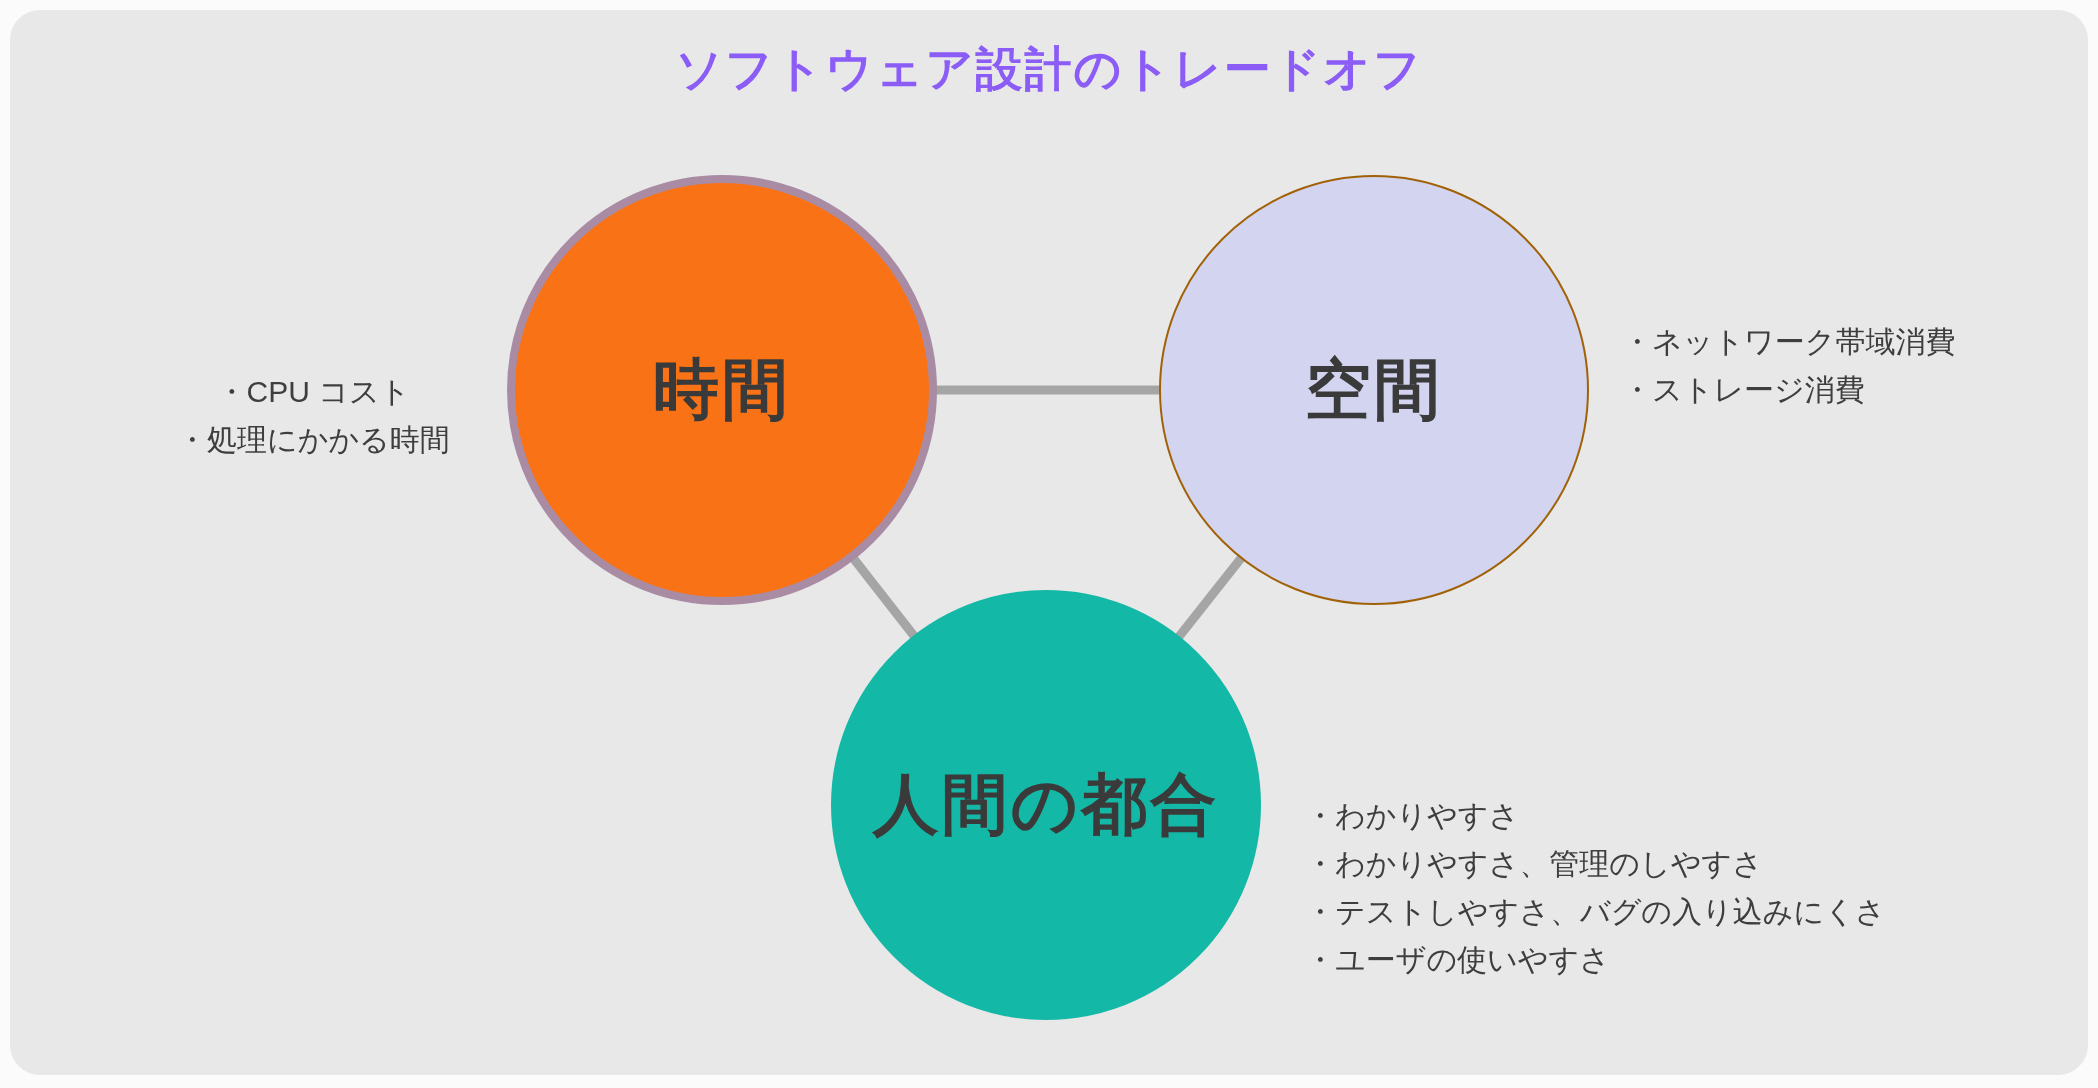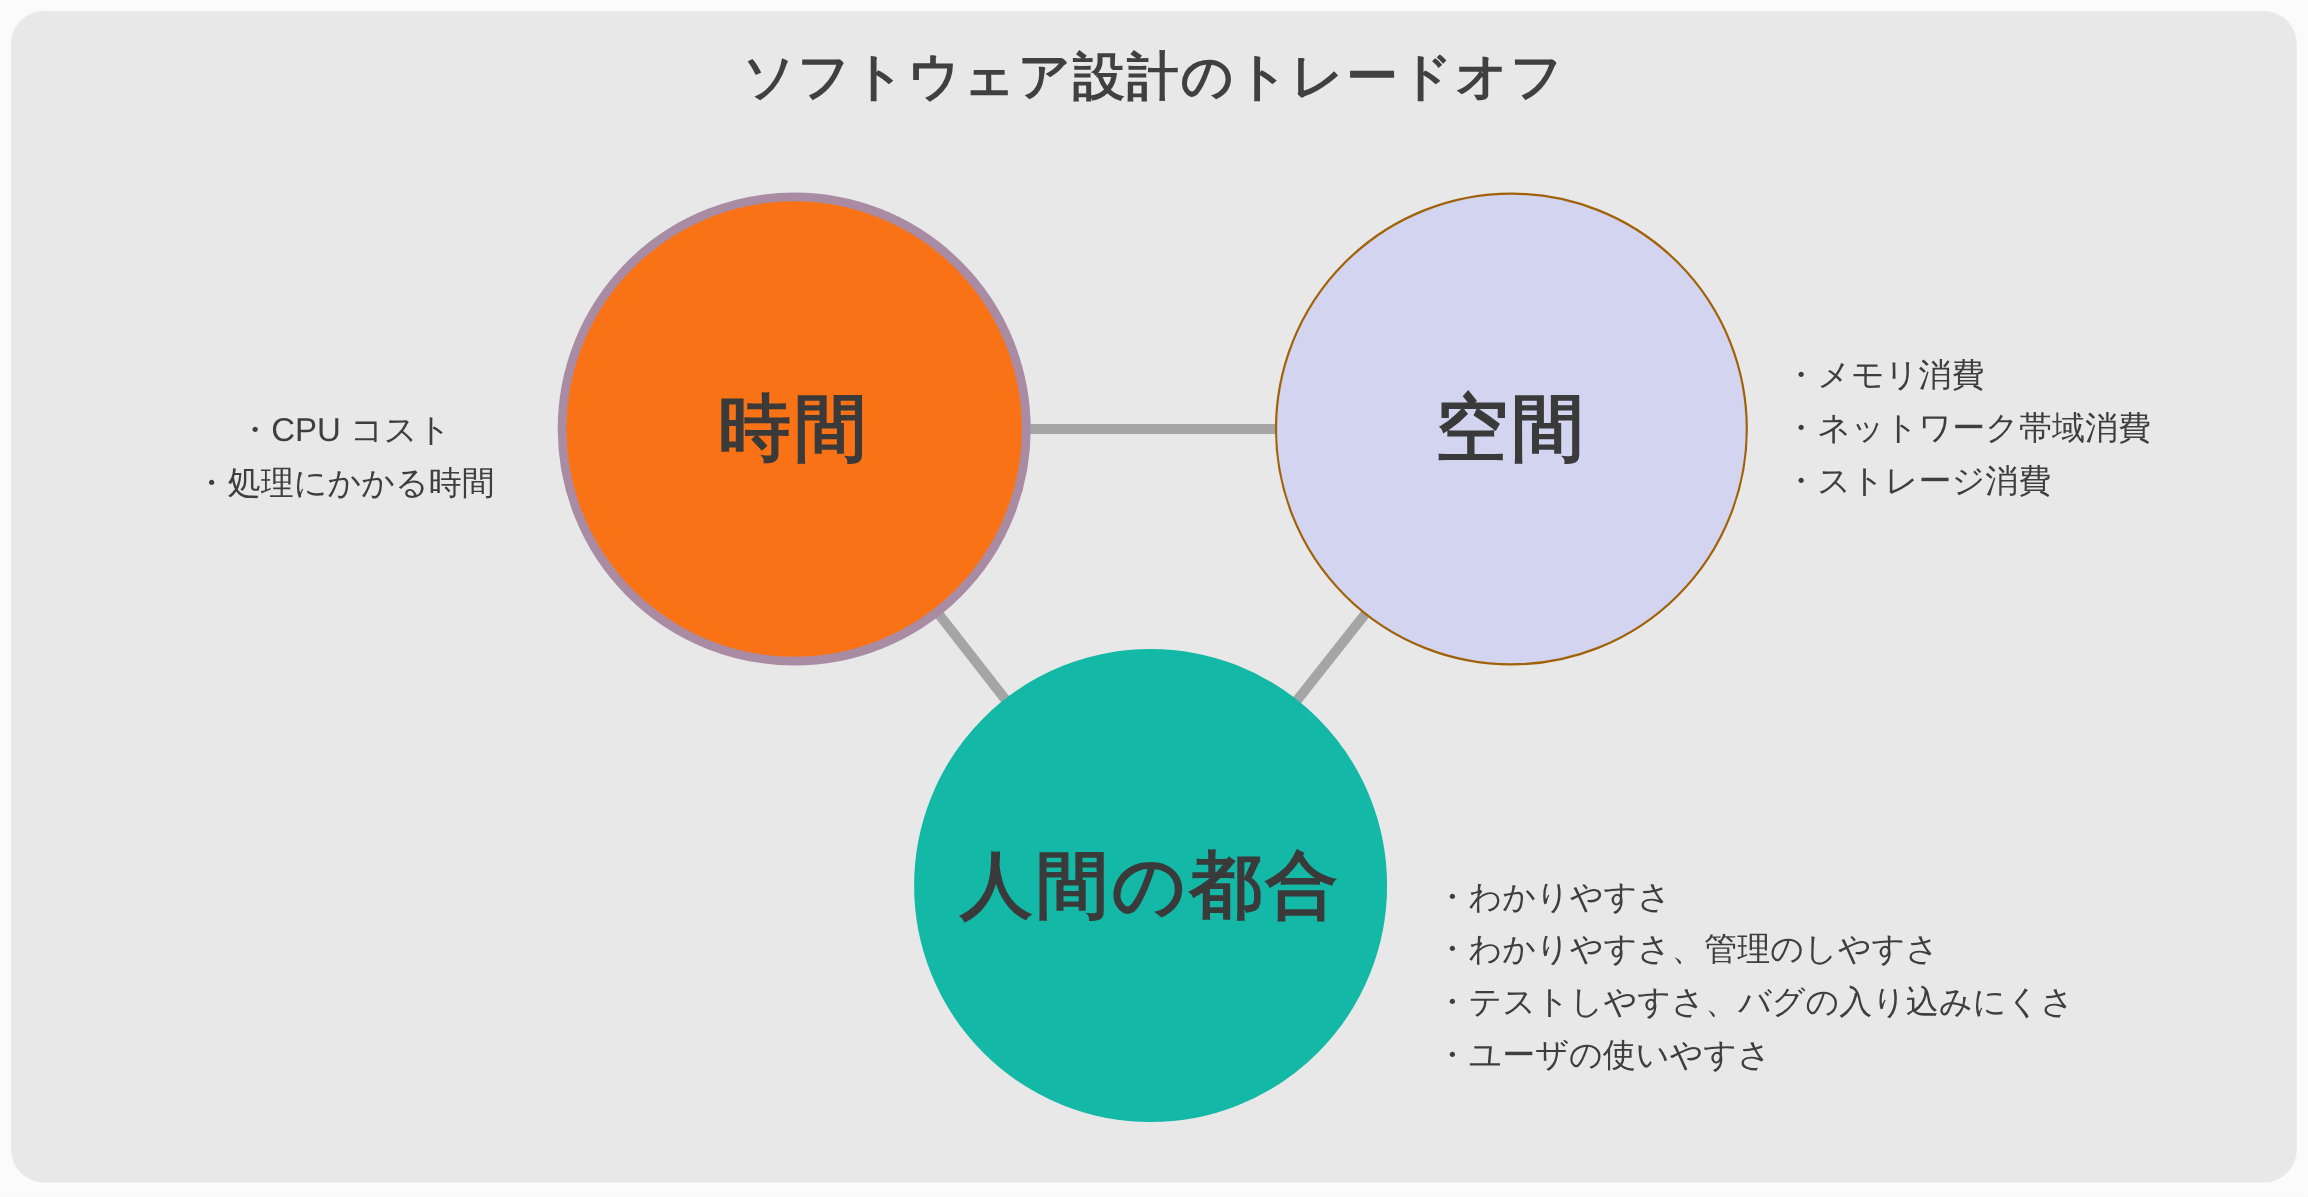--- a/index.html
+++ b/index.html
@@ -27,21 +27,21 @@
   }
   .title {
     position: absolute;
     top: 38px;
     left: 0;
     width: 100%;
     text-align: center;
     font-size: 47px;
     font-weight: bold;
     letter-spacing: 2px;
-    color: #404040;
+    color: #8b5cf6;
   }
   svg.connectors {
     position: absolute;
     left: 0;
     top: 0;
     width: 2098px;
     height: 1088px;
   }
   svg.connectors line {
     stroke: #a5a5a5;
@@ -122,21 +122,20 @@
   <div class="circle circle-human">
     <span class="label">人間の都合</span>
   </div>
 
   <ul class="notes notes-time">
     <li>・CPU コスト</li>
     <li>・処理にかかる時間</li>
   </ul>
 
   <ul class="notes notes-space">
-    <li>・メモリ消費</li>
     <li>・ネットワーク帯域消費</li>
     <li>・ストレージ消費</li>
   </ul>
 
   <ul class="notes notes-human">
     <li>・わかりやすさ</li>
     <li>・わかりやすさ、管理のしやすさ</li>
     <li>・テストしやすさ、バグの入り込みにくさ</li>
     <li>・ユーザの使いやすさ</li>
   </ul>

